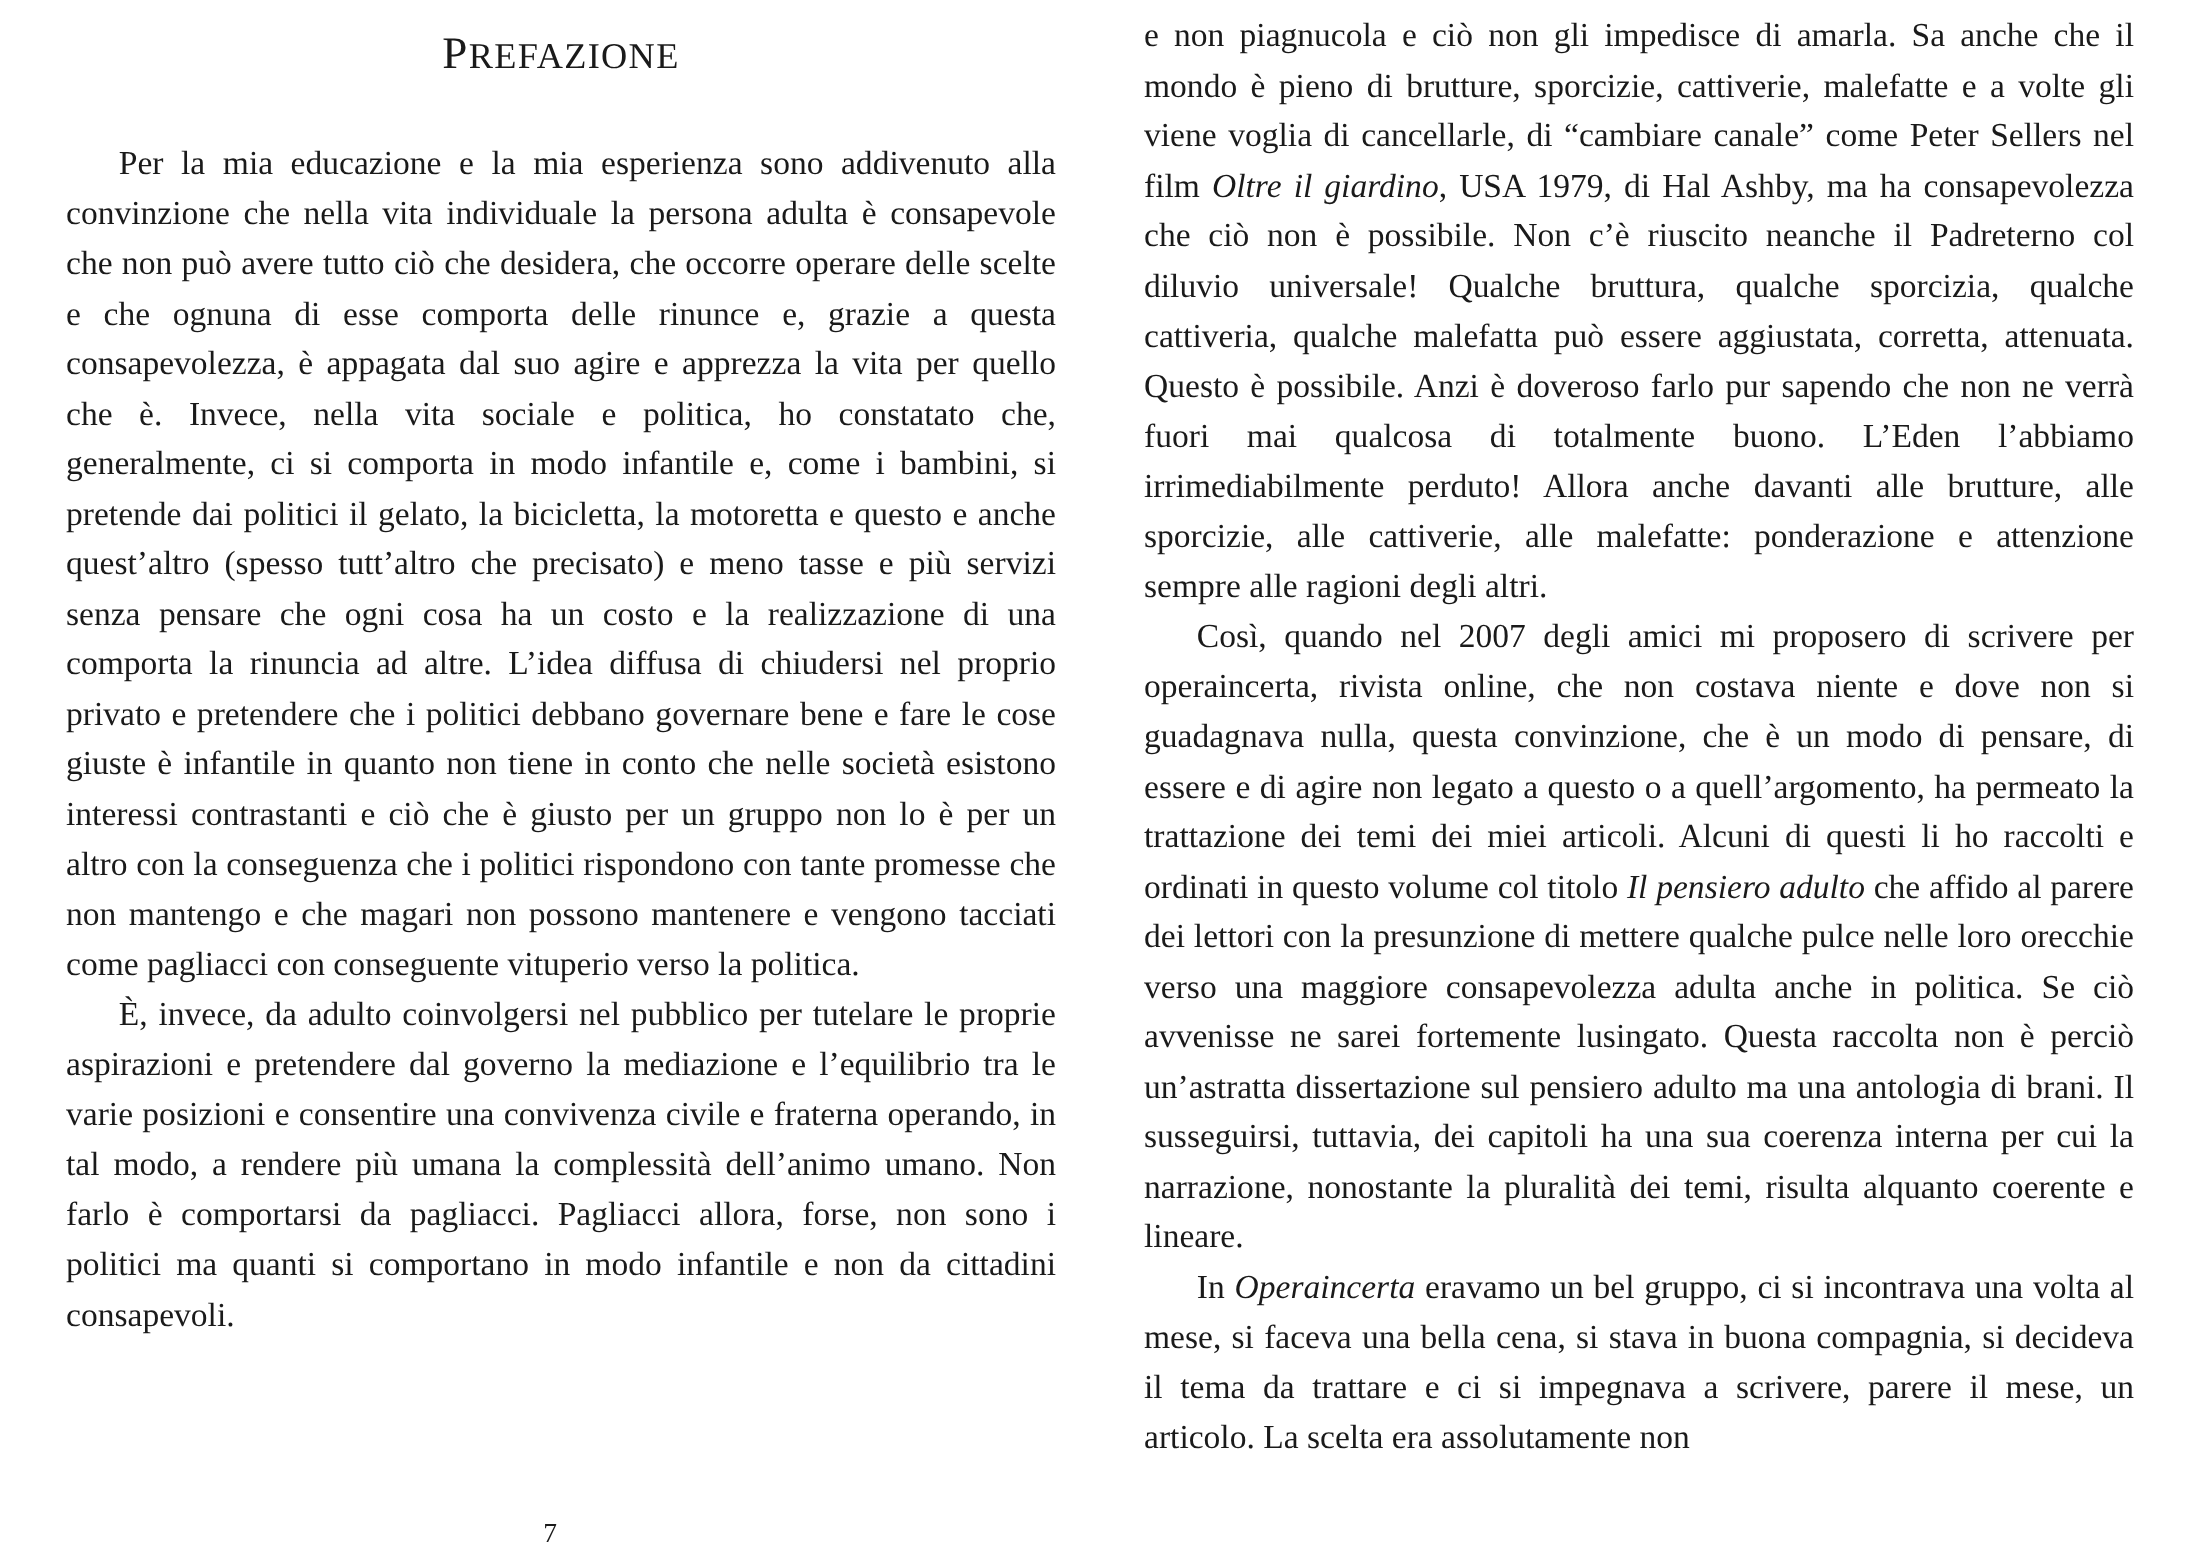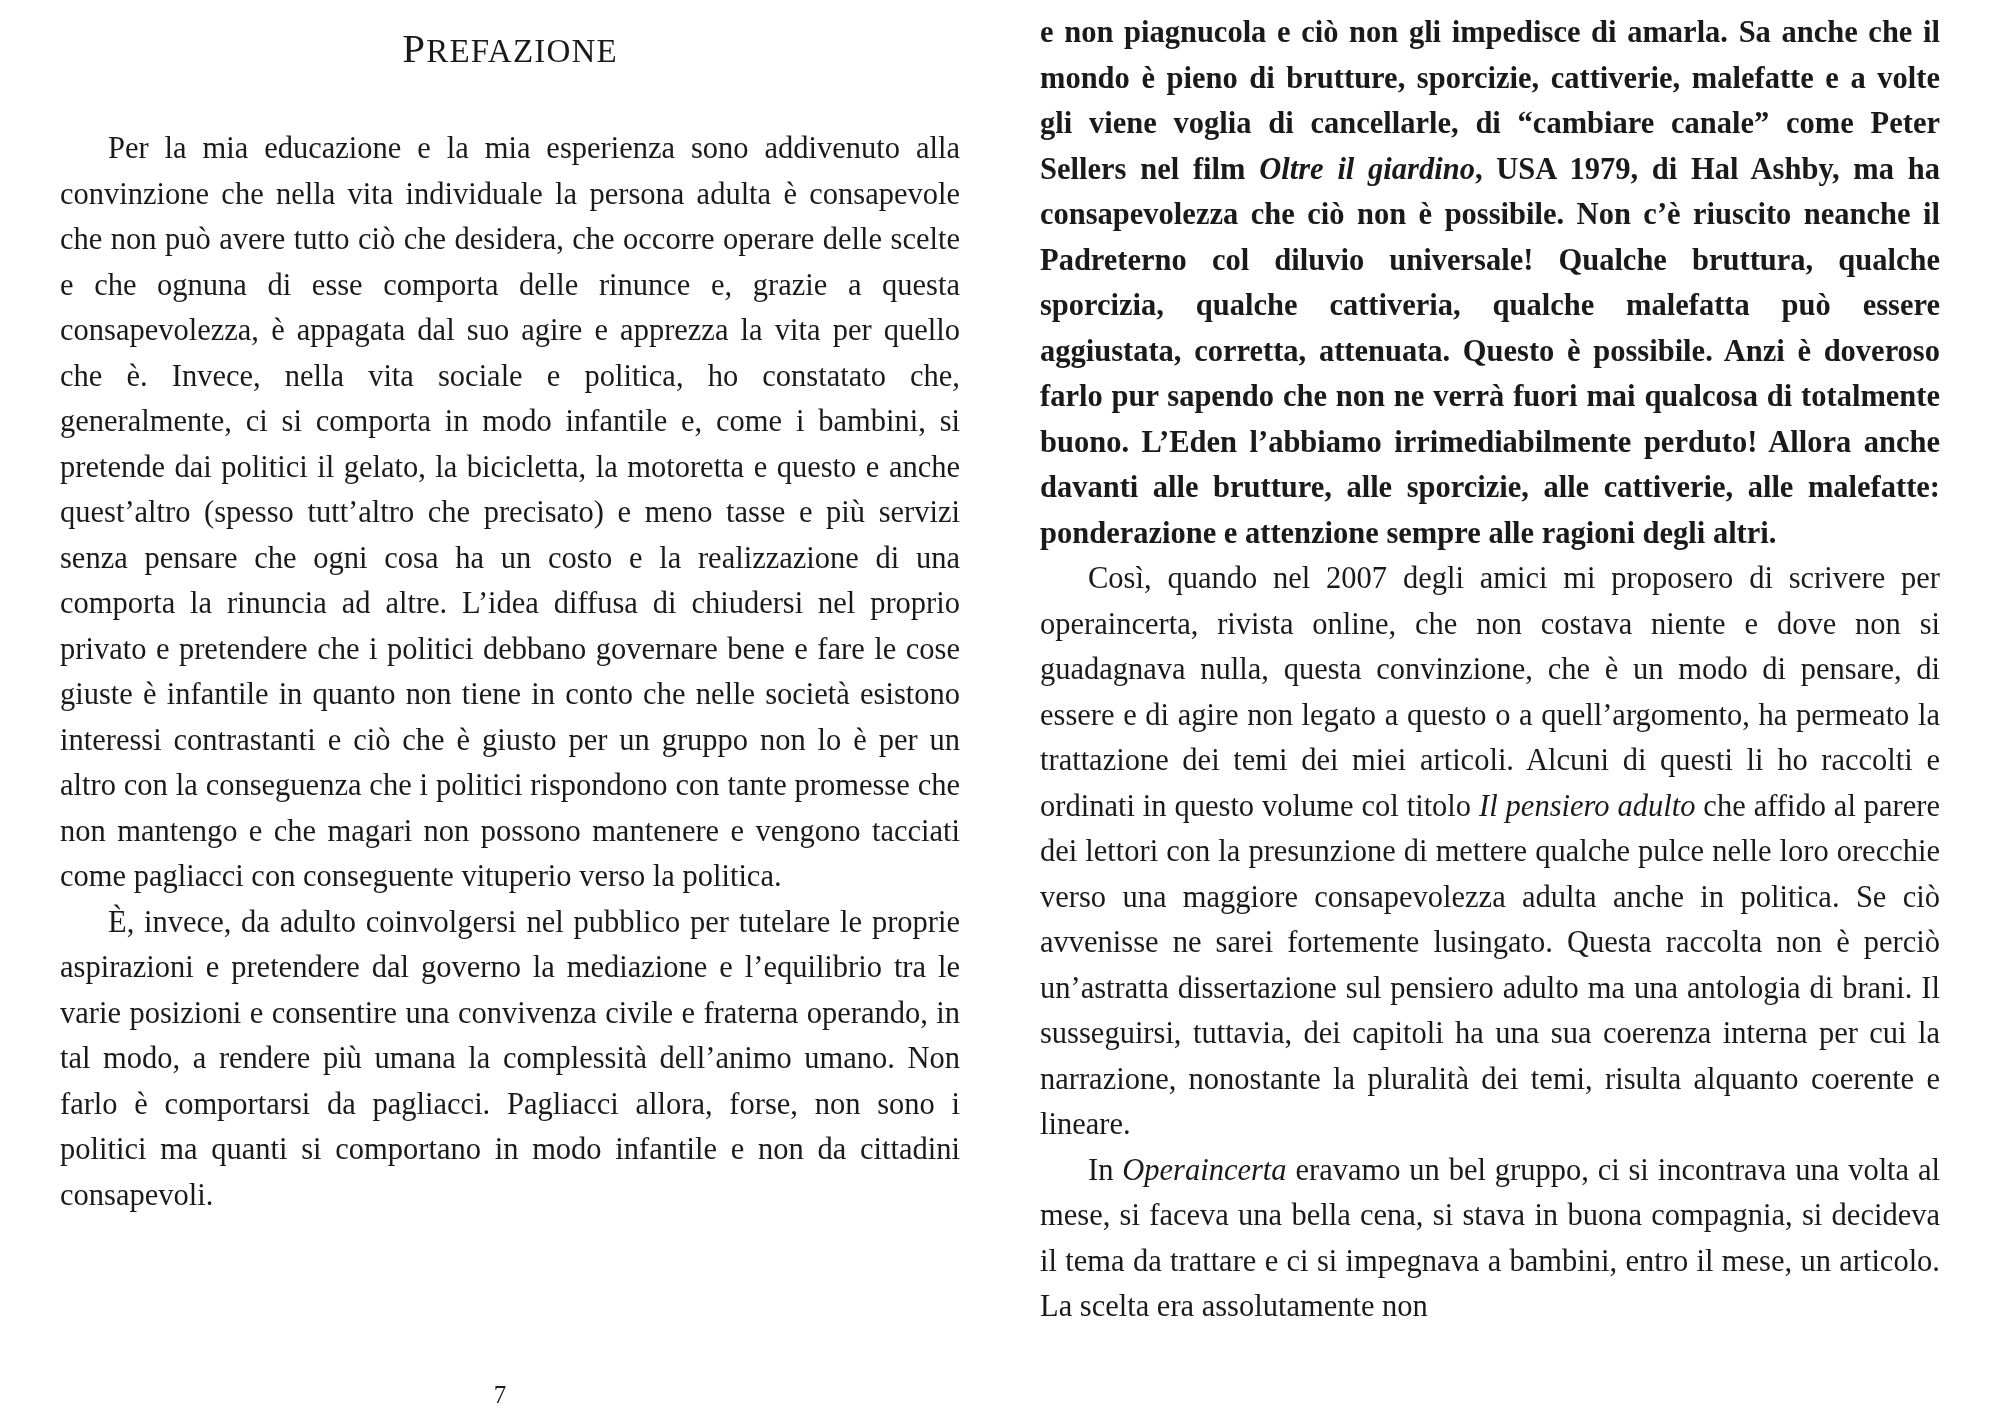--- a/index.html
+++ b/index.html
@@ -60,21 +60,20 @@
     text-justify: inter-word;
     margin: 0;
     text-indent: 48px;
     hyphens: manual;
   }
   p.body.cont {
     text-indent: 0;
   }
   .page-right p.body:first-child {
     text-indent: 0;
-    font-weight: bold;
   }
   em { font-style: italic; }
   .folio {
     position: absolute;
     bottom: 16px;
     left: 0;
     width: 100%;
     text-align: center;
     font-size: 25px;
   }
@@ -95,18 +94,18 @@
     <div class="folio">7</div>
   </div>
 
   <div class="page page-right">
     <div class="column">
 
       <p class="body cont"><span>e non piagnucola e ciò non gli impedisce di amarla. Sa anche che il mondo è pieno di brutture, sporcizie, cattiverie, malefatte e a volte gli viene voglia di cancellarle, di “cambiare canale” come Peter Sellers nel film </span><em>Oltre il giardino</em><span>, USA 1979, di Hal Ashby, ma ha consapevolezza che ciò non è possibile. Non c’è riuscito neanche il Padreterno col diluvio universale! Qualche bruttura, qualche sporcizia, qualche cattiveria, qualche malefatta può essere aggiustata, corretta, attenuata. Questo è possibile. Anzi è doveroso farlo pur sapendo che non ne verrà fuori mai qualcosa di totalmente buono. L’Eden l’abbiamo irrimediabilmente perduto! Allora anche davanti alle brutture, alle sporcizie, alle cattiverie, alle malefatte: ponderazione e attenzione sempre alle ragioni degli altri.</span></p>
 
       <p class="body"><span>Così, quando nel 2007 degli amici mi proposero di scrivere per operaincerta, rivista online, che non costava niente e dove non si guadagnava nulla, questa convinzione, che è un modo di pensare, di essere e di agire non legato a questo o a quell’argomento, ha permeato la trattazione dei temi dei miei articoli. Alcuni di questi li ho raccolti e ordinati in questo volume col titolo </span><em>Il pensiero adulto</em><span> che affido al parere dei lettori con la presunzione di mettere qualche pulce nelle loro orecchie verso una maggiore consapevolezza adulta anche in politica. Se ciò avvenisse ne sarei fortemente lusingato. Questa raccolta non è perciò un’astratta dissertazione sul pensiero adulto ma una antologia di brani. Il susseguirsi, tuttavia, dei capitoli ha una sua coerenza interna per cui la narrazione, nonostante la pluralità dei temi, risulta alquanto coerente e lineare.</span></p>
 
-      <p class="body"><span>In </span><em>Operaincerta</em><span> eravamo un bel gruppo, ci si incontrava una volta al mese, si faceva una bella cena, si stava in buona compagnia, si decideva il tema da trattare e ci si impegnava a bambini, entro il mese, un articolo. La scelta era assolutamente non</span></p>
+      <p class="body"><span>In </span><em>Operaincerta</em><span> eravamo un bel gruppo, ci si incontrava una volta al mese, si faceva una bella cena, si stava in buona compagnia, si decideva il tema da trattare e ci si impegnava a scrivere, parere il mese, un articolo. La scelta era assolutamente non</span></p>
 
     </div>
   </div>
 
 </div>
 
 </body></html>

